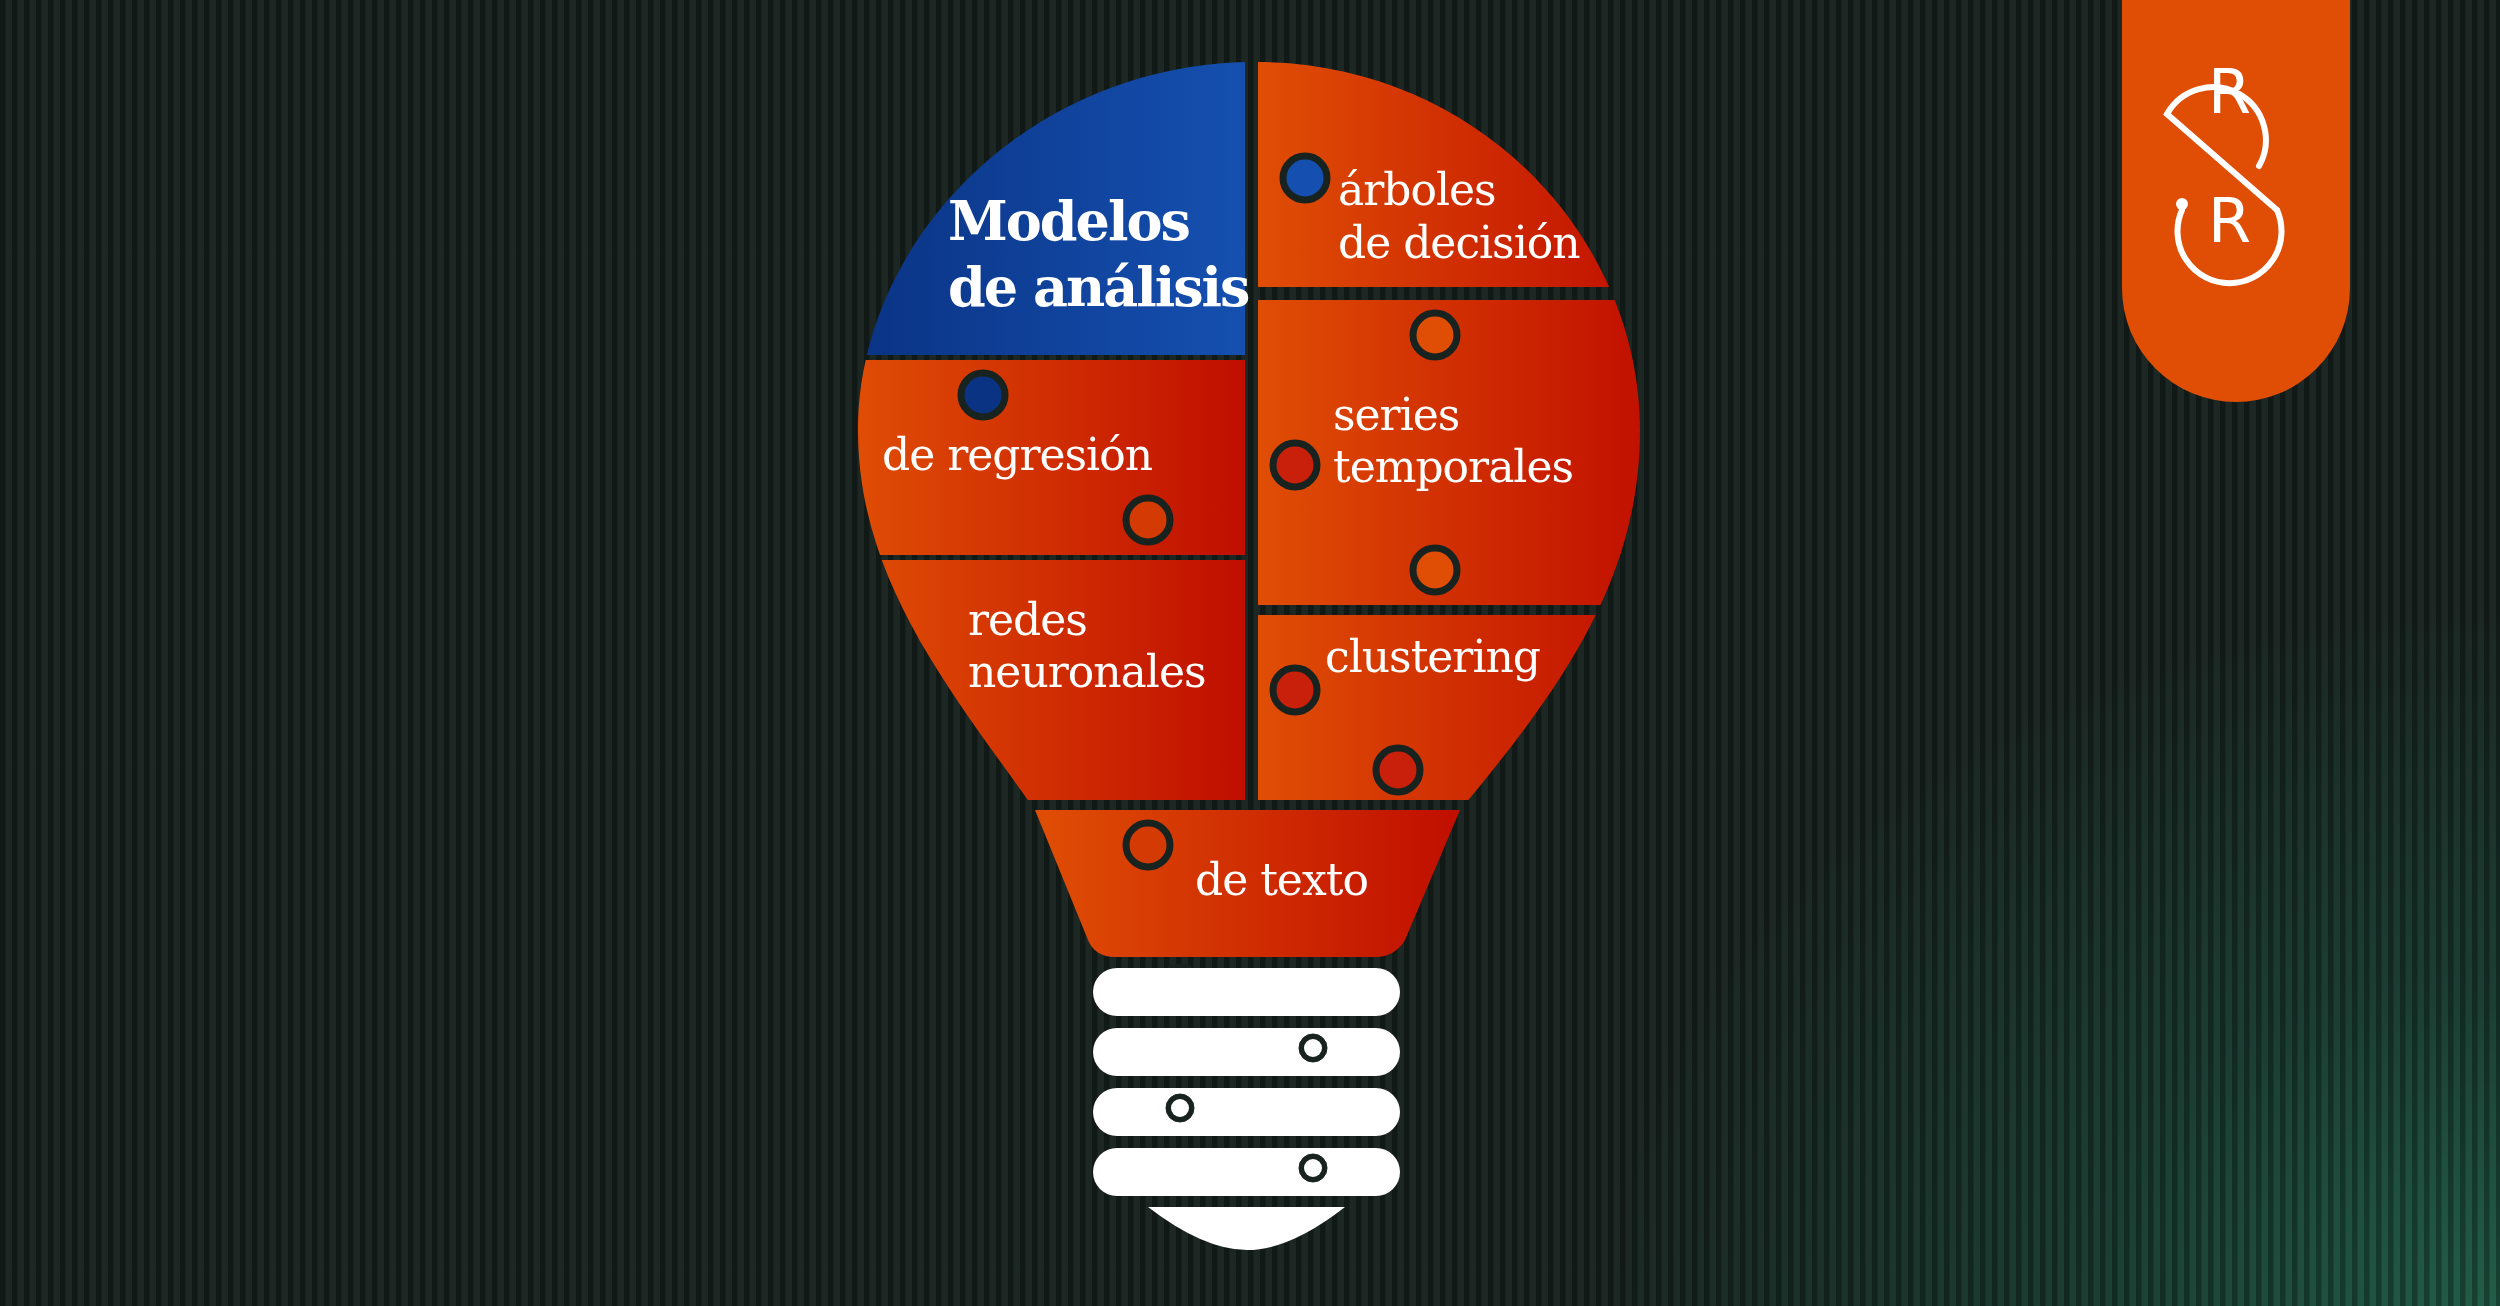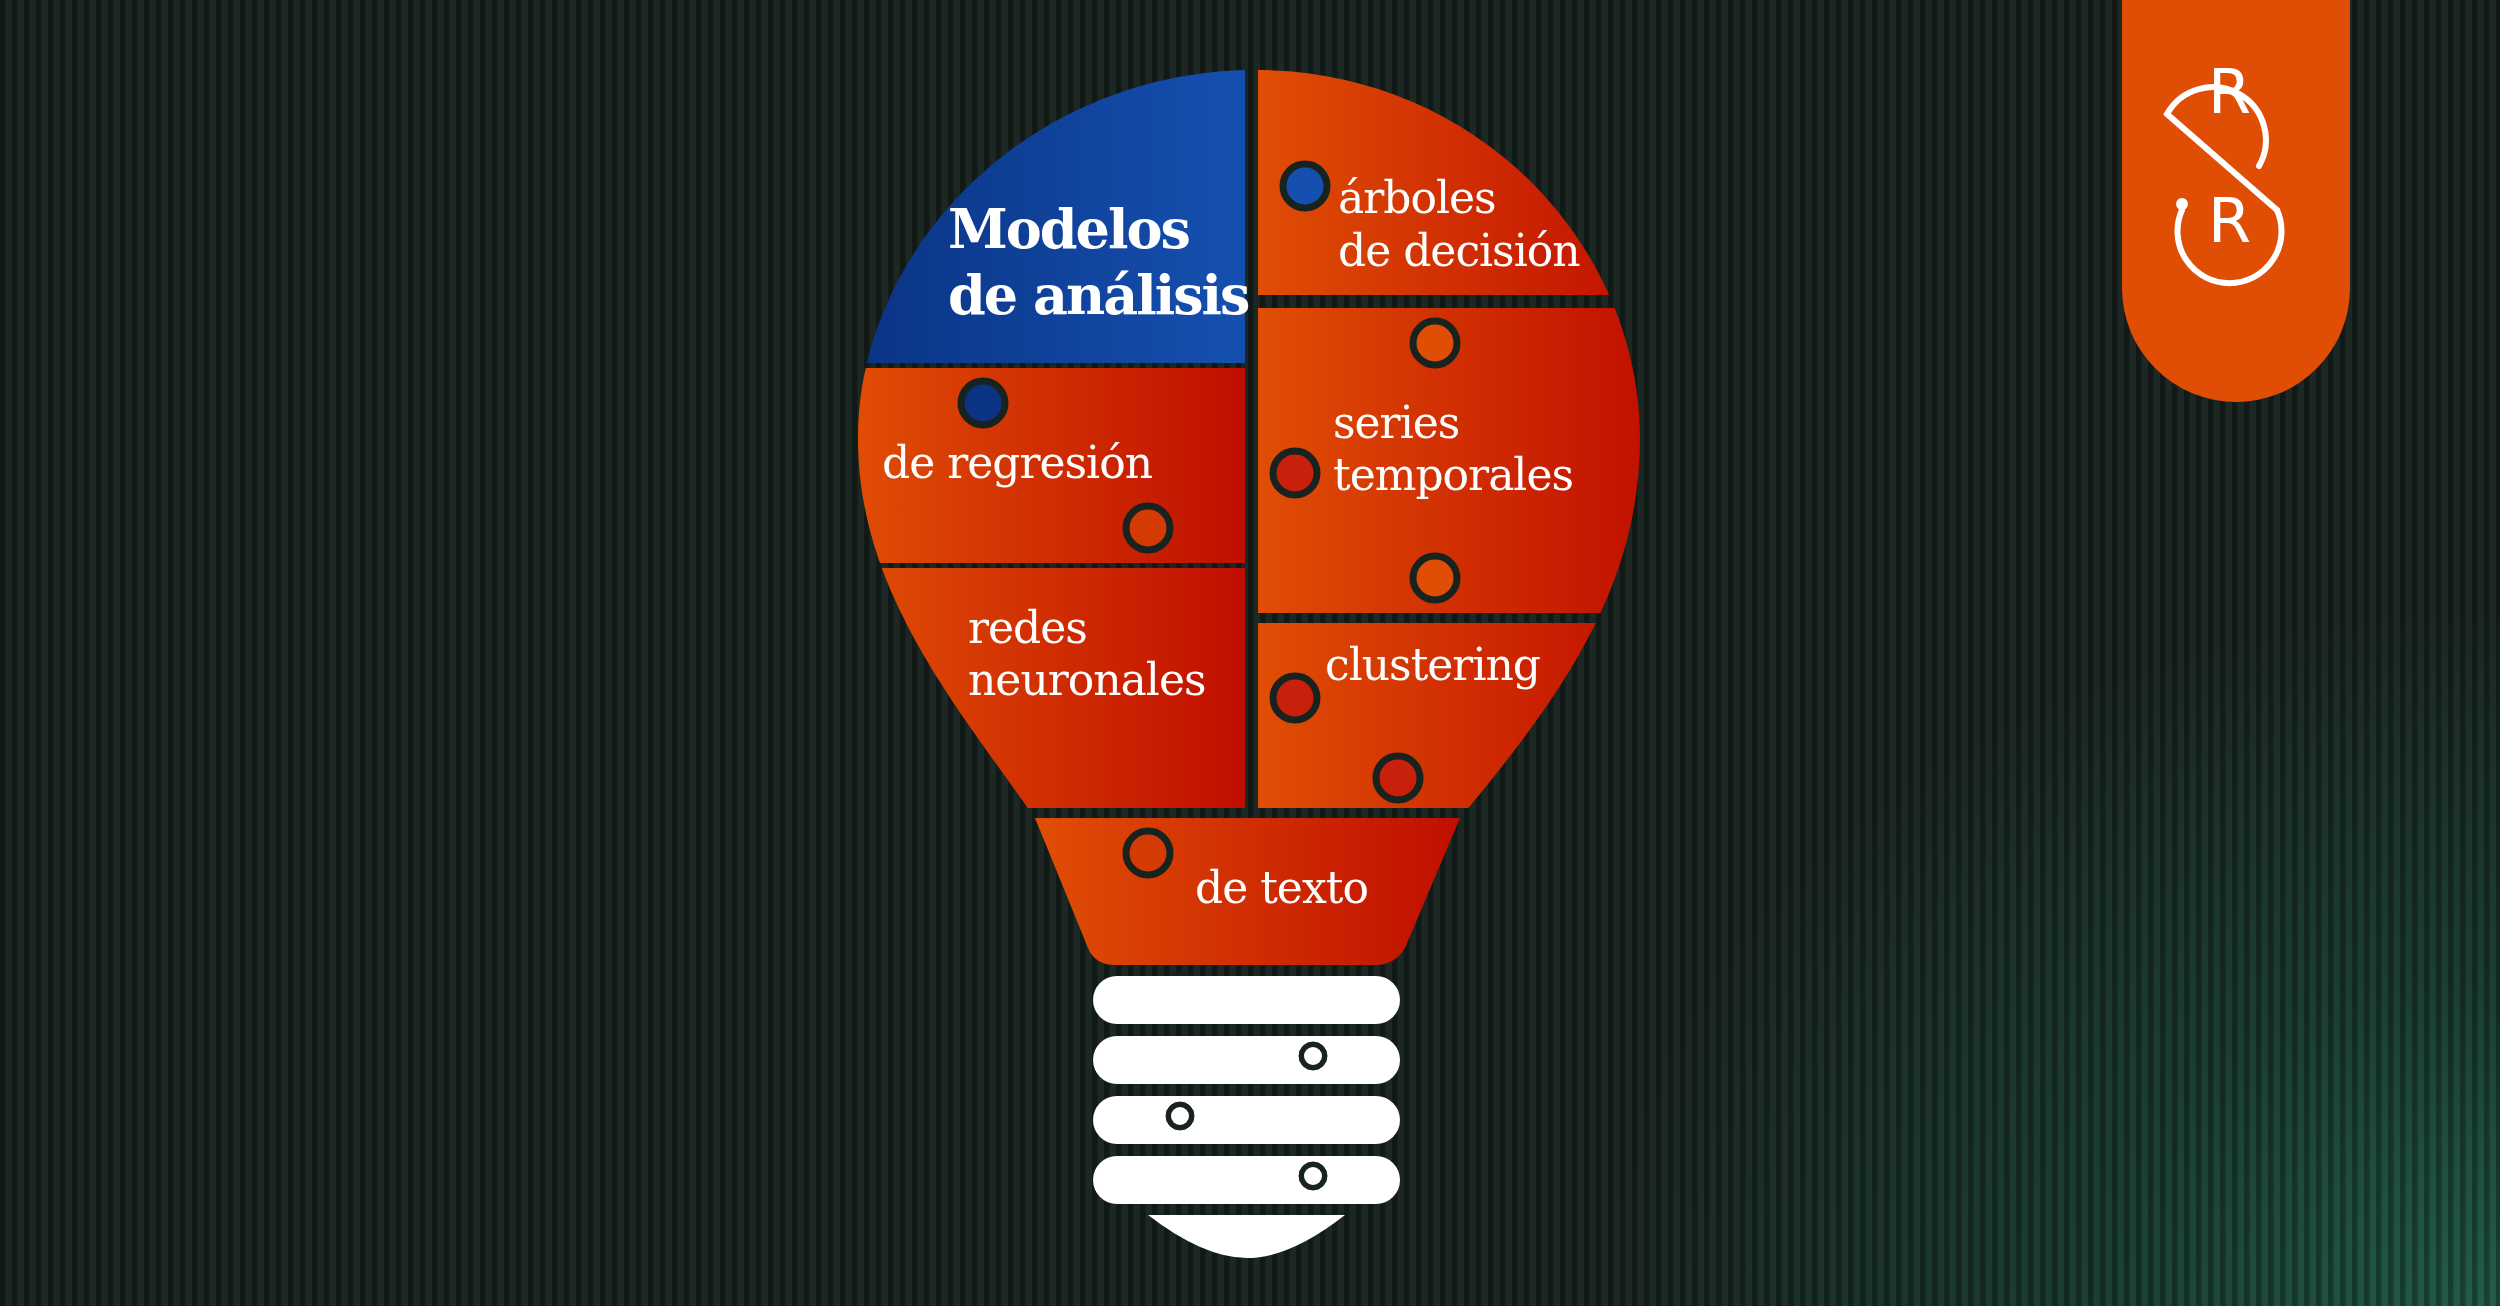--- a/index.html
+++ b/index.html
@@ -2,21 +2,21 @@
 <html><head>
 <meta charset="utf-8">
 <style>
   html,body{margin:0;padding:0;}
   body{width:2500px;height:1306px;overflow:hidden;position:relative;
     background:
       repeating-linear-gradient(90deg, rgba(0,0,0,0.28) 0px, rgba(0,0,0,0.28) 5px, rgba(255,255,255,0.02) 6px, rgba(255,255,255,0.02) 12px),
       radial-gradient(ellipse 900px 700px at 2500px 1306px, #1f5a45 0%, #173a2f 45%, rgba(23,40,35,0) 100%),
       #18231f;
     font-family:"DejaVu Serif", serif;}
-  #stage{position:absolute;left:0;top:8px;width:2500px;height:1164px;}
+  #stage{position:absolute;left:0;top:0;width:2500px;height:1164px;}
   svg text{font-family:"DejaVu Serif", serif;fill:#fff;}
   .lbl{font-size:44px;font-weight:300;letter-spacing:-1px;}
   .title{font-size:54px;font-weight:bold;letter-spacing:-2px;}
   #logo{position:absolute;left:2122px;top:-40px;width:228px;height:442px;border-radius:0 0 114px 114px;background:#e04e05;}
 </style>
 </head>
 <body>
 
 <div id="stage">
 <svg width="2500" height="1306" viewBox="0 0 2500 1306" xmlns="http://www.w3.org/2000/svg">

